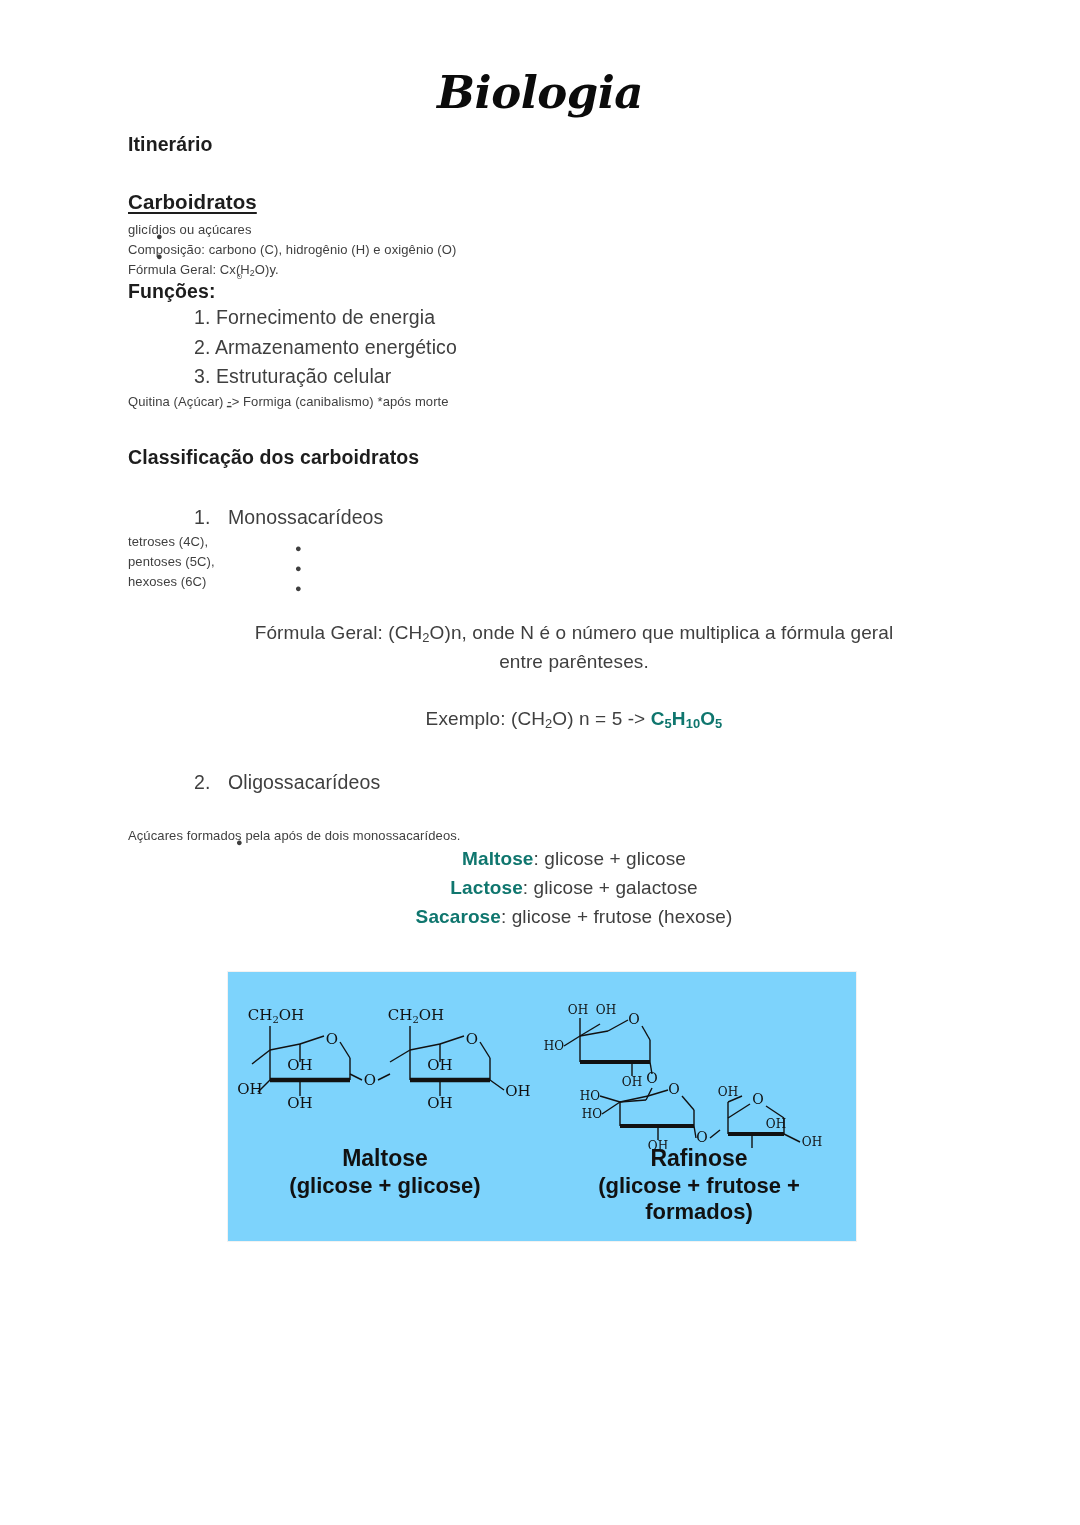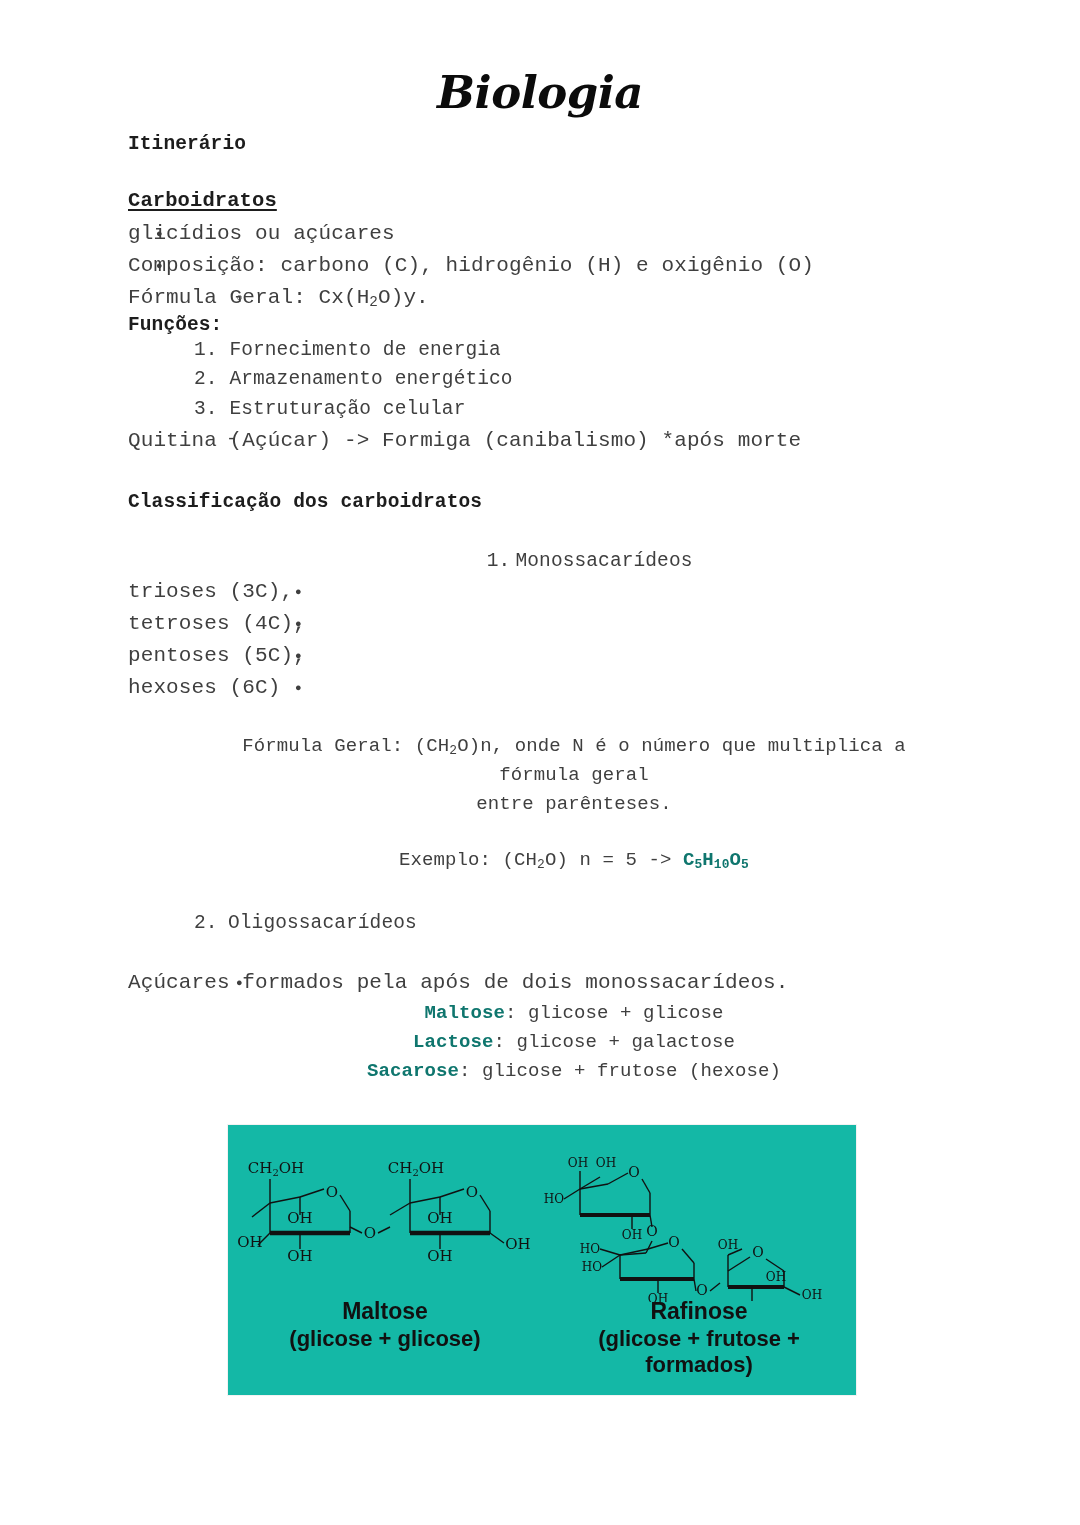--- a/index.html
+++ b/index.html
@@ -36,21 +36,20 @@
     color: #0b0b0b;
     margin: 0;
     padding-top: 70px;
     line-height: 1.0;
   }
 
   
   .content {
     padding-left: 128px;
     padding-right: 100px;
-    font-family: Liberation Mono, monospace;
   }
 
   .h-bold {
     font-weight: 700;
     font-size: 19.5px;
     color: #1d1d1d;
     letter-spacing: 0.1px;
   }
   .h-bold-underline {
     font-weight: 700;
@@ -72,21 +71,21 @@
   ul.disc, ul.circle, ul.dash, ol.num {
     list-style: none;
     margin: 0;
     padding: 0;
   }
   ul.disc > li,
   ul.circle > li,
   ul.dash > li,
   ol.num > li {
     position: relative;
-    font-size: 21px;
+    font-size: 13px;
     color: #3f3f3f;
     line-height: 1.52;
     letter-spacing: 0.1px;
   }
   ul.disc > li::before {
     content: "\25CF";
     position: absolute;
     font-size: 11px;
     line-height: 1;
     top: 11px;
@@ -144,21 +143,21 @@
   .sp-6  { height: 6px; }
   .sp-18 { height: 18px; }
   .sp-28 { height: 28px; }
   .sp-34 { height: 34px; }
 
   
   .figure-wrap {
     margin-top: 40px;
     margin-left: 228px;
     width: 628px;
-    background: #14b8a6;
+    background: #7dd3fc;
     box-shadow: 0 0 0 1px #f2f2f2;
     padding: 12px 0 16px 0;
     box-sizing: border-box;
   }
   .figure-svg-row { display: block; }
   .fig-captions {
     display: flex;
     justify-content: space-around;
     margin-top: -4px;
   }
@@ -215,28 +214,27 @@
     <ul class="dash lvl-dash">
       <li>Quitina (Açúcar) -&gt; Formiga (canibalismo) *após morte</li>
     </ul>
 
     <div class="sp-34"></div>
 
     <div class="h-bold">Classificação dos carboidratos</div>
 
     <div class="sp-34"></div>
 
-    <div class="lvl-num2" style="position:relative;text-align:center;">
+    <div class="lvl-num2" style="position:relative;">
       <div class="body-line">
         <span style="display:inline-block;width:34px;">1.</span><span>Monossacarídeos</span>
       </div>
     </div>
 
     <ul class="disc lvl-mono-bullets">
-      <li>trioses (3C),</li>
       <li>tetroses (4C),</li>
       <li>pentoses (5C),</li>
       <li>hexoses (6C)</li>
     </ul>
 
     <div class="sp-28"></div>
 
     <div class="center-block center-narrow">
       <span>Fórmula Geral: (CH</span><sub>2</sub><span>O)n, onde N é o número  que multiplica a fórmula geral</span>
       <div>entre parênteses.</div>

